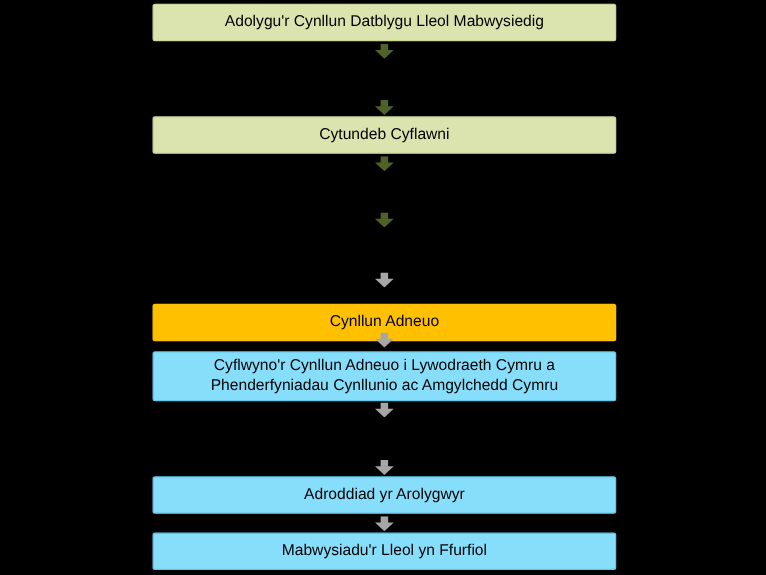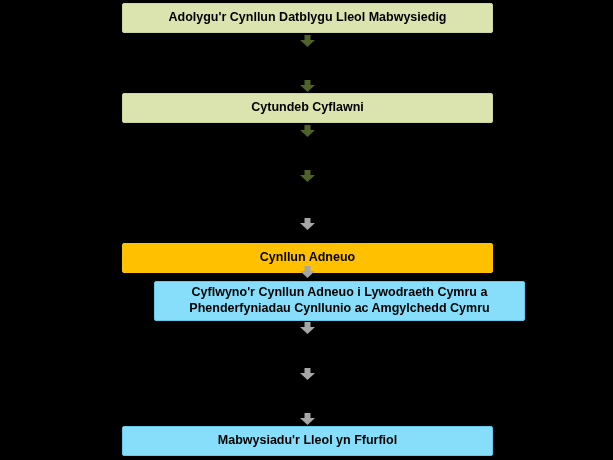--- a/index.html
+++ b/index.html
@@ -7,21 +7,20 @@
     padding: 0;
     background: #000;
   }
   .canvas {
     position: relative;
     width: 611px;
     height: 460px;
     background: var(--color-background, #000);
     font-family: "Liberation Sans", sans-serif;
     overflow: hidden;
-    font-weight: bold;
   }
   .step {
     position: absolute;
     left: 122px;
     width: 371px;
     height: 30px;
     box-sizing: border-box;
     border-radius: 2px;
     display: flex;
     align-items: center;
@@ -41,21 +40,21 @@
     border: 2px solid var(--color-highlight-border, #2e4d52);
   }
   .step-orange {
     background: var(--color-orange-fill, #ffc000);
     border: 1px solid var(--color-orange-fill, #ffc000);
   }
   .step-blue {
     background: var(--color-blue-fill, #87defa);
     border: 1px solid var(--color-blue-edge, #63c8ea);
   }
-  .step-tall { height: 40px; margin-left: 32px; }
+  .step-tall { height: 40px; }
   .arrow {
     position: absolute;
     left: 300px;
     width: 15px;
     height: 12px;
   }
   .arrow svg { display: block; }
   .arrow-olive svg { fill: var(--color-arrow-olive, #4f6228); }
   .arrow-gray svg { fill: var(--color-arrow-gray, #a6a6a6); }
 </style>
@@ -125,20 +124,21 @@
   </div>
 
 
   <div class="arrow arrow-gray" style="top:368px">
     <svg width="15" height="12" viewBox="0 0 15 12">
         <rect x="4.5" y="0" width="6" height="5.5"></rect>
         <polygon points="0,5 15,5 7.5,12"></polygon>
       </svg>
   </div>
 
+  <div class="step step-blue" style="top:381px">Adroddiad yr Arolygwyr</div>
 
   <div class="arrow arrow-gray" style="top:413px">
     <svg width="15" height="12" viewBox="0 0 15 12">
         <rect x="4.5" y="0" width="6" height="5.5"></rect>
         <polygon points="0,5 15,5 7.5,12"></polygon>
       </svg>
   </div>
 
   <div class="step step-blue" style="top:426px">Mabwysiadu'r Lleol yn Ffurfiol</div>
 

